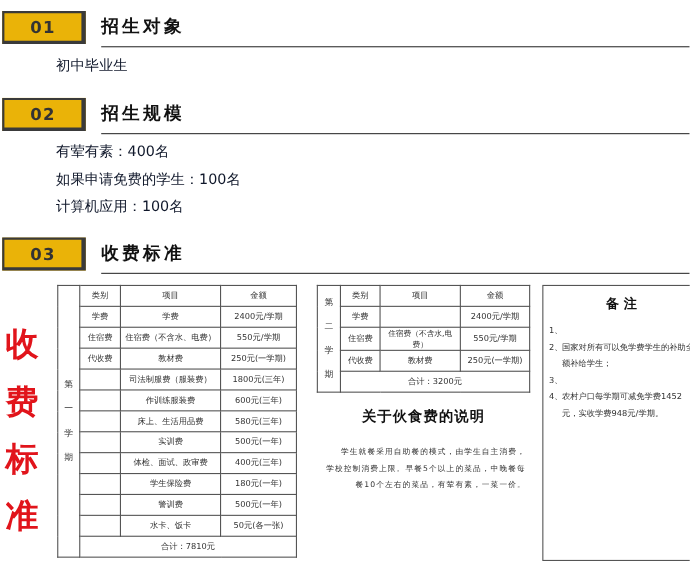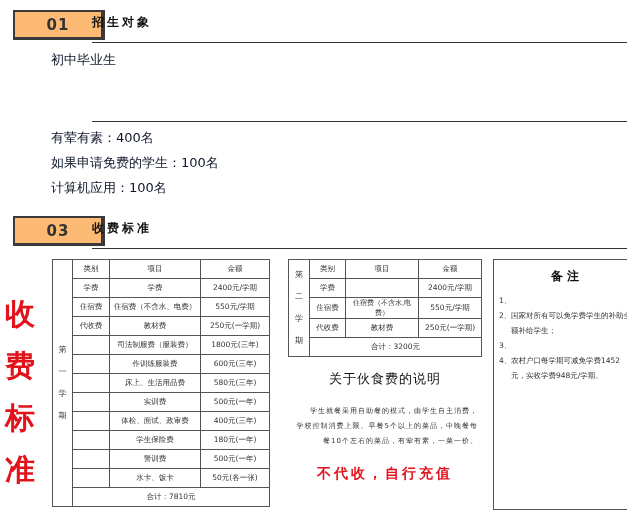--- a/index.html
+++ b/index.html
@@ -1,50 +1,52 @@
 <!DOCTYPE html>
 <html><head>
 <meta charset="utf-8">
 <style>
   * { margin:0; padding:0; box-sizing:border-box; }
   body { width:627px; height:517px; background:#fff; position:relative; overflow:hidden;
          font-family:"DejaVu Sans","Liberation Sans",sans-serif; color:#222; }
   .sec-head { position:absolute; left:0; width:627px; height:36px; }
-  .num-box { position:absolute; left:2px; top:2px; width:92px; height:30px; border:2px solid #3a3a3a;
-             border-right-width:4px; border-bottom-width:3px; background:#fdba74;
-             font-weight:bold; font-size:15px; text-align:center; line-height:26px; color:#333; letter-spacing:1px;margin-left:11px; }
-  .sec-title { position:absolute; left:92px; top:6px; font-size:12px; font-weight:bold; letter-spacing:3px; color:#111; }
+  .num-box { position:absolute; left:2px; top:2px; width:76px; height:30px; border:2px solid #3a3a3a;
+             border-right-width:4px; border-bottom-width:3px; background:#eab308;
+             font-weight:bold; font-size:15px; text-align:center; line-height:26px; color:#333; letter-spacing:1px; }
+  .sec-title { position:absolute; left:92px; top:6px; font-size:16px; font-weight:bold; letter-spacing:3px; color:#111; }
   .sec-line { position:absolute; left:92px; right:0; top:34px; height:1px; background:#333; }
   .body-text { position:absolute; left:51px; font-size:13px; color:#0f172a; }
   .red-title { position:absolute; left:3px; top:288px; width:34px; color:#e1141b; font-size:30px; font-weight:bold; line-height:52px; text-align:center; }
   table { border-collapse:collapse; position:absolute; font-size:7.5px; color:#333; }
   td { border:1px solid #555; text-align:center; vertical-align:middle; padding:0; height:19px; }
   .vert { width:20px; line-height:22px; font-size:8px; }
   .t1 { left:52px; top:259px; width:218px; }
   .t2 { left:288px; top:259px; width:194px; }
   .meal { position:absolute; left:288px; top:370px; width:194px; text-align:center; }
-  .meal-title { font-size:13px; font-weight:normal; color:#111; letter-spacing:1px; }
+  .meal-title { font-size:13px; font-weight:bold; color:#111; letter-spacing:1px; }
   .meal-body { font-size:7px; text-align:right; line-height:15px; color:#333; margin-top:16px; padding:0 4px; letter-spacing:1px; }
   .meal-red { margin-top:16px; font-size:14px; font-weight:bold; color:#e1141b; letter-spacing:3px; }
   .notes { position:absolute; left:493px; top:259px; width:148px; height:251px; border:1px solid #555; padding:8px 5px; }
   .notes-title { font-size:12px; font-weight:bold; text-align:center; color:#111; letter-spacing:4px; margin-bottom:8px; }
   .note { font-size:7.5px; line-height:15px; color:#333; display:flex; }
   .note .n { width:12px; flex-shrink:0; }
 </style>
 </head>
 <body>
 
 <div class="sec-head" style="top:8px">
   <div class="num-box">01</div>
   <div class="sec-title">招生对象</div>
   <div class="sec-line"></div>
 </div>
 <div class="body-text" style="top:51px">初中毕业生</div>
 
 <div class="sec-head" style="top:87px">
+  <div class="num-box">02</div>
+  <div class="sec-title">招生规模</div>
   <div class="sec-line"></div>
 </div>
 <div class="body-text" style="top:129px">有荤有素：400名</div>
 <div class="body-text" style="top:154px">如果申请免费的学生：100名</div>
 <div class="body-text" style="top:179px">计算机应用：100名</div>
 
 <div class="sec-head" style="top:214px">
   <div class="num-box">03</div>
   <div class="sec-title">收费标准</div>
   <div class="sec-line"></div>
@@ -161,21 +163,20 @@
       </tr>
   <tr>
         <td colspan="3">合计：3200元</td>
       </tr>
 </tbody>
   </table>
 
 <div class="meal">
   <div class="meal-title">关于伙食费的说明</div>
   <div class="meal-body">  <span>学生就餐采用自助餐的模式，由学生自主消费，学校控制消费上限。早餐5个以上的菜品，中晚餐每餐10个左右的菜品，有荤有素，一菜一价。</span></div>
-  <div class="meal-red">不代收，自行充值</div>
 </div>
 
 <div class="notes">
   <div class="notes-title">备注</div>
   <div class="note">
       <span class="n">1、</span>
     </div>
   <div class="note">
       <span class="n">2、</span>
       <span>国家对所有可以免学费学生的补助全额补给学生；</span>

